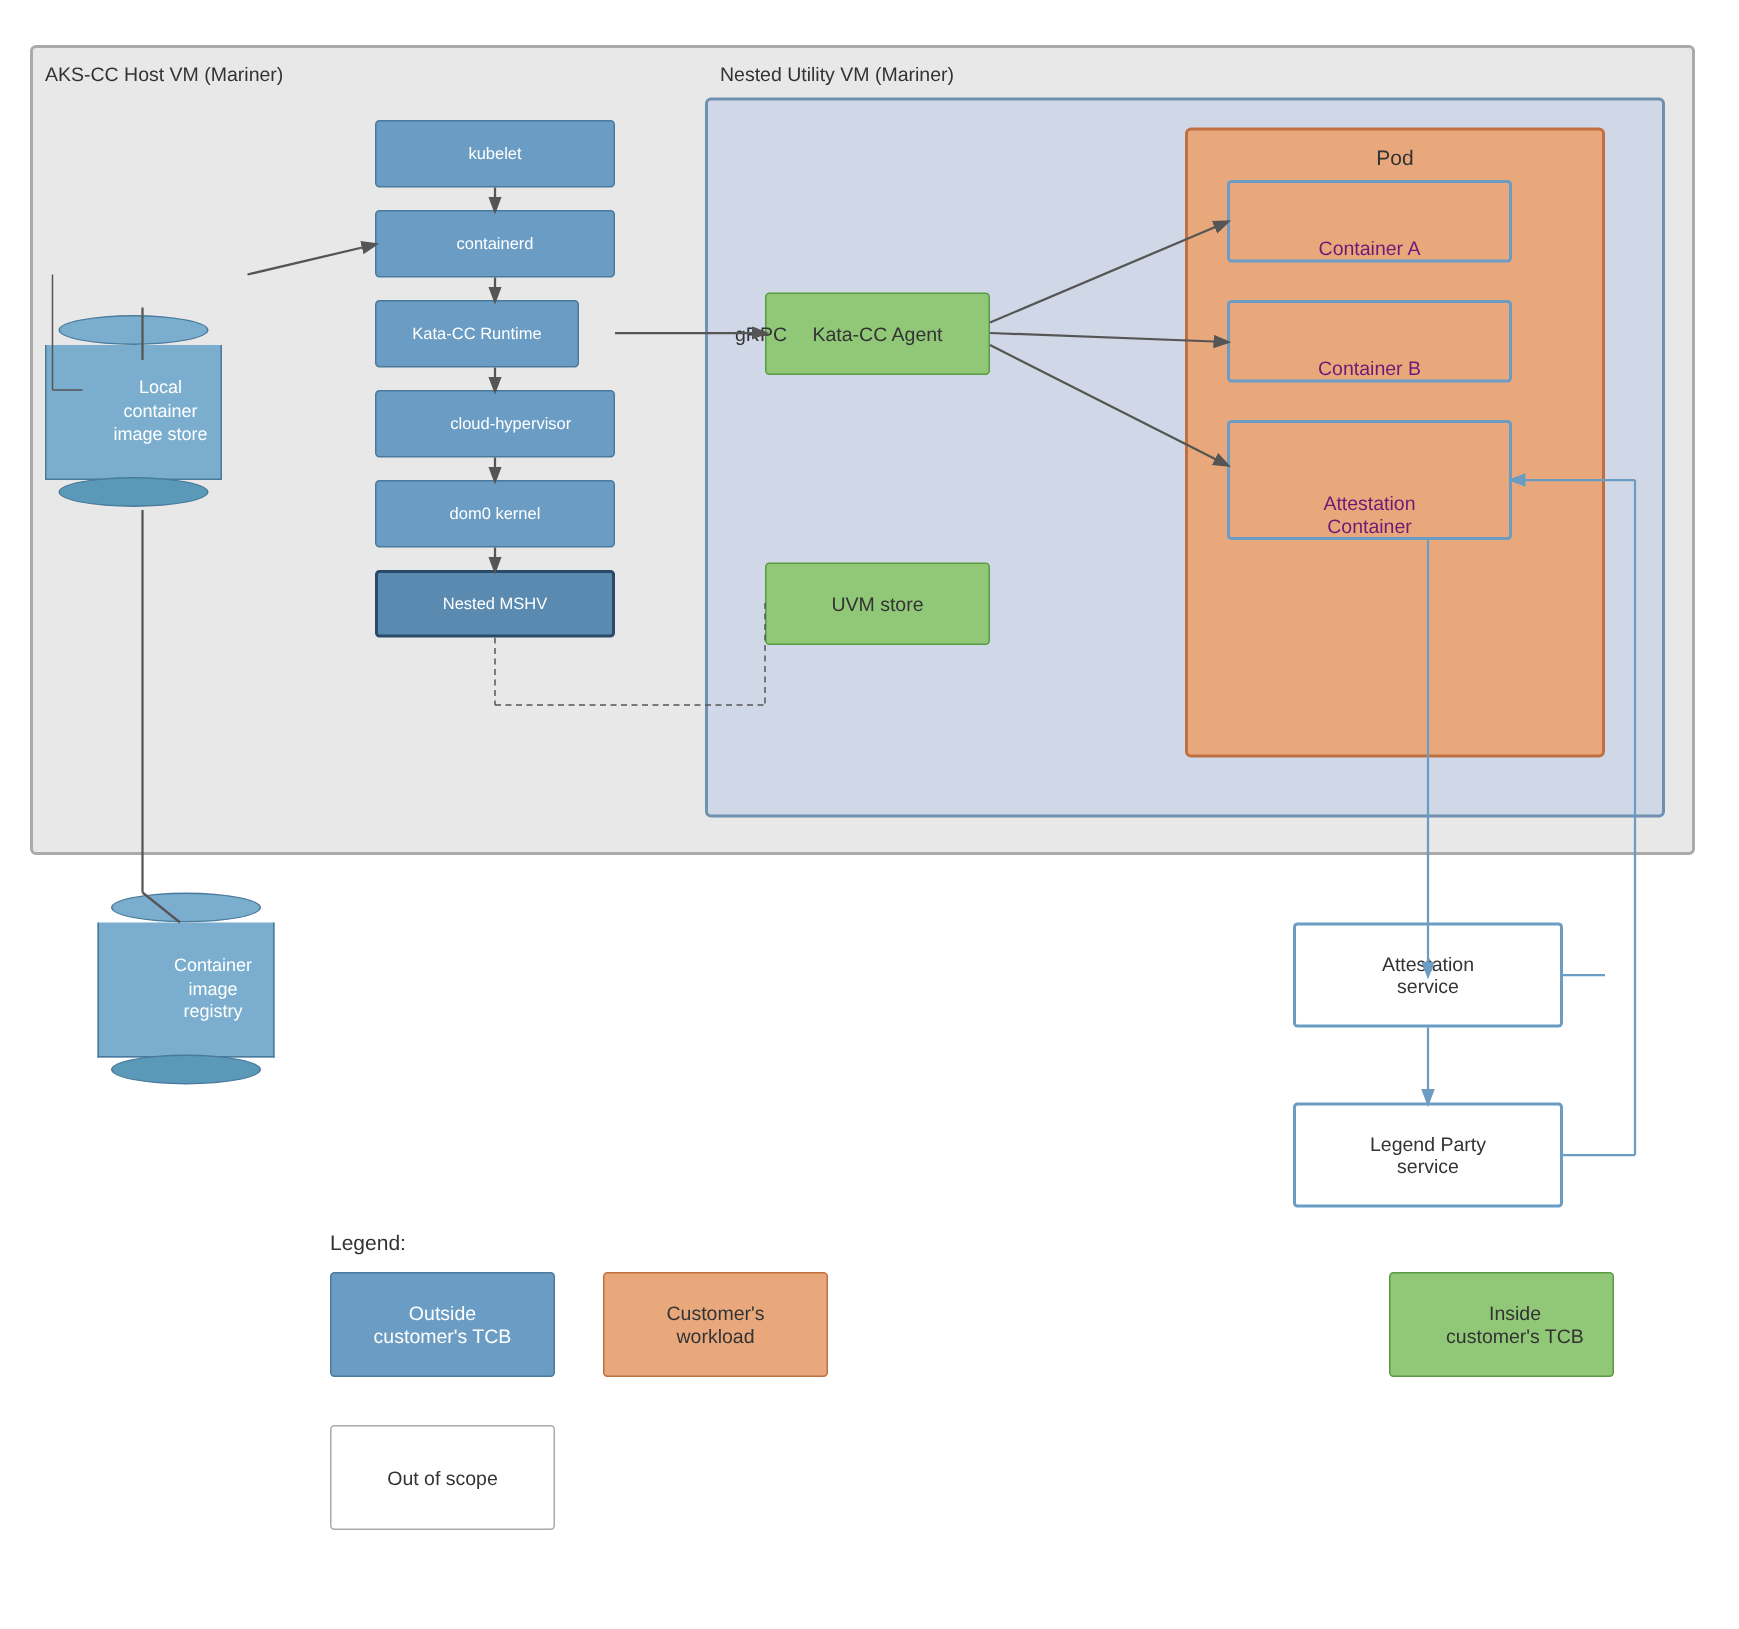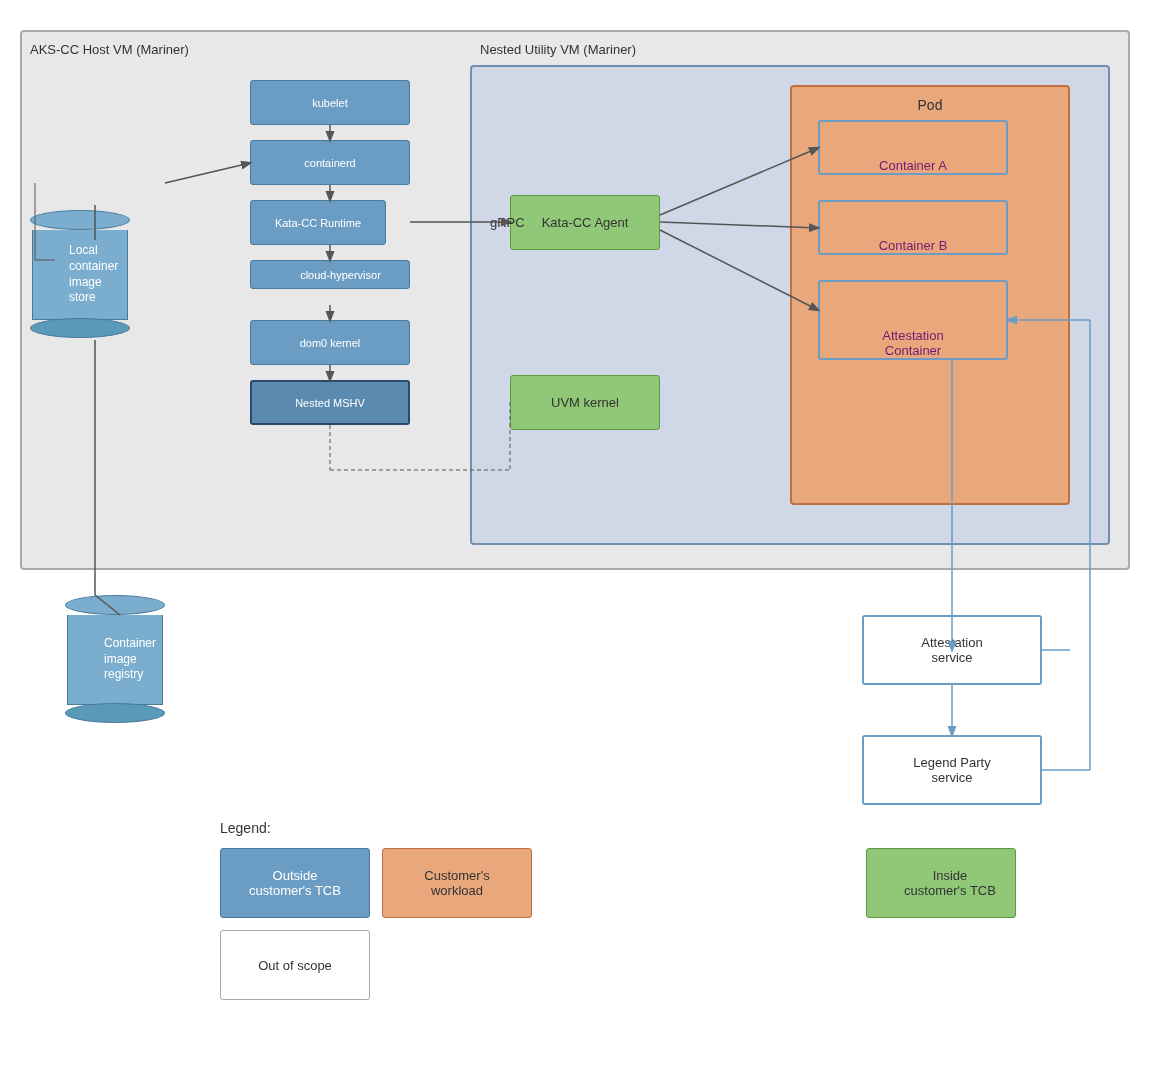--- a/index.html
+++ b/index.html
@@ -125,21 +125,21 @@
       top: 200px;
       width: 136px;
       height: 45px;
     }
 
     
     .cloud-hypervisor {
       left: 250px;
       top: 260px;
       width: 160px;
-      height: 29px;
+      height: 45px;
       padding-left: 21px;
     }
 
     
     .dom0-kernel {
       left: 250px;
       top: 320px;
       width: 160px;
       height: 45px;
     }
@@ -229,29 +229,30 @@
 
     .cyl-top {
       width: 100px;
       height: 20px;
       background: #7aadce;
       border: 1px solid #4a7a9b;
       border-radius: 50%;
     }
 
     .cyl-body {
-      width: 96px;
+      width: 118px;
       height: 90px;
       background: #7aadce;
       border-left: 1px solid #4a7a9b;
       border-right: 1px solid #4a7a9b;
       border-bottom: 1px solid #4a7a9b;
       display: flex;
       align-items: center;
       justify-content: center;
+      text-align: center;
       color: white;
       font-size: 12px;
       line-height: 1.3;
       padding-left: 36px;
     }
 
     .cyl-bottom {
       width: 100px;
       height: 20px;
       background: #5a9ab8;
@@ -327,21 +328,21 @@
 
     .legend-title {
       font-size: 14px;
       color: #333;
       margin-bottom: 12px;
     }
 
     .legend-items {
       display: flex;
       flex-wrap: wrap;
-      gap: 12px;
+      gap: 32px;
     }
 
     .legend-box {
       width: 150px;
       height: 70px;
       display: flex;
       align-items: center;
       justify-content: center;
       text-align: center;
       font-size: 13px;
@@ -429,21 +430,21 @@
 
   <div class="blue-box nested-mshv">
     <span>Nested MSHV</span>
   </div>
 
   <div class="green-box kata-agent">
     <span>Kata-CC Agent</span>
   </div>
 
   <div class="green-box uvm-kernel">
-    <span>UVM kernel</span>
+    <span>UVM store</span>
   </div>
 
   <div class="grpc-label text-label">gRPC</div>
 
   <div class="container-box container-a">
     <span>Container A</span>
   </div>
 
   <div class="container-box container-b">
     <span>Container B</span>

